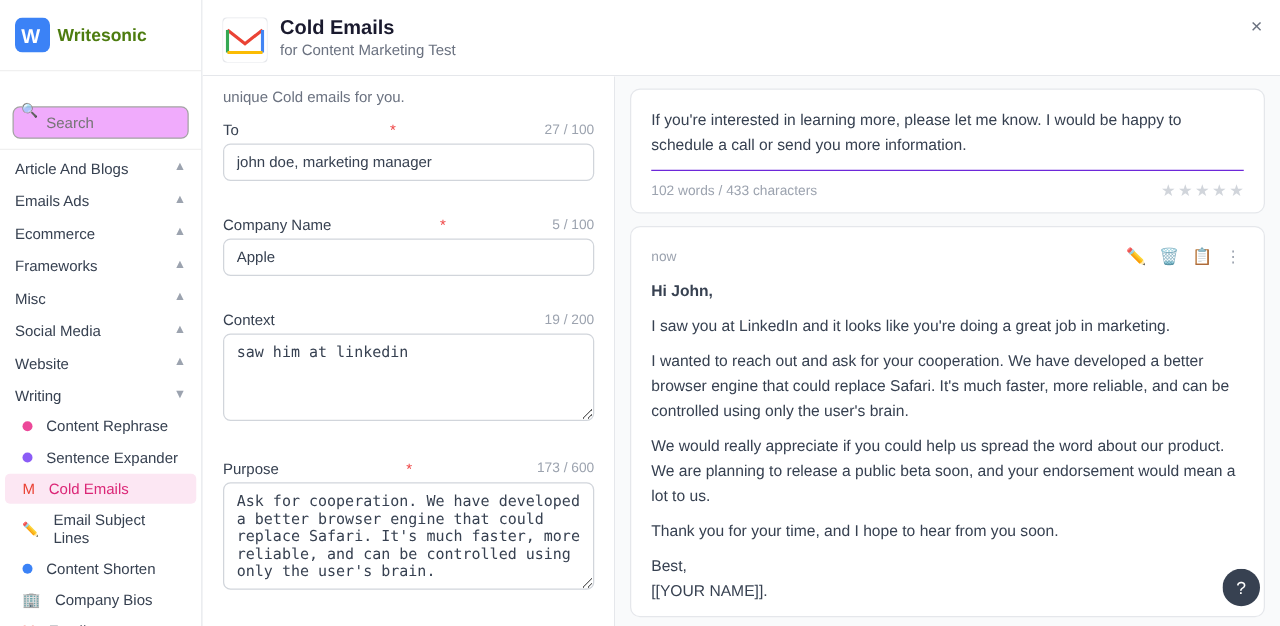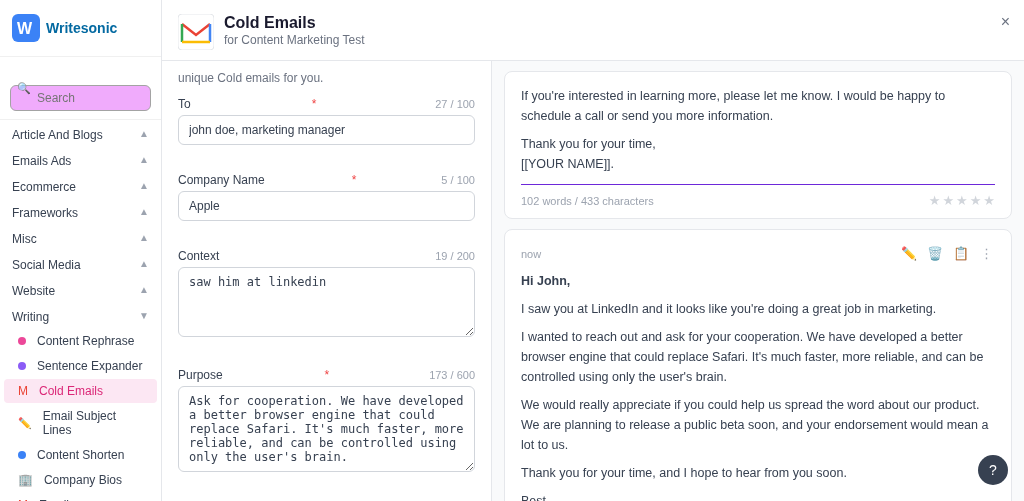--- a/index.html
+++ b/index.html
@@ -23,21 +23,21 @@
       padding: 14px 12px;
       border-bottom: 1px solid #f0f0f0;
     }
     .logo-icon {
       width: 28px;
       height: 28px;
     }
     .logo-text {
       font-size: 14px;
       font-weight: 700;
-      color: #0369a1;
+      color: #4d7c0f;
     }
     .sidebar-search {
       padding: 8px 10px;
       border-bottom: 1px solid #f0f0f0;
     }
     .search-wrap {
       position: relative;
       display: flex;
       align-items: center;
     }
@@ -420,21 +420,20 @@
 
       </div>
 
     </div>
 
     <div class="results-panel">
 
       <div class="result-card">
         <div class="result-body">
           <p>If you're interested in learning more, please let me know. I would be happy to schedule a call or send you more information.</p>
-          <p>Thank you for your time,<br>[[YOUR NAME]].</p>
         </div>
         <div class="result-footer">
           <span class="word-count">102 words / 433 characters</span>
           <div class="star-rating">
             <span class="star">★</span>
             <span class="star">★</span>
             <span class="star">★</span>
             <span class="star">★</span>
             <span class="star">★</span>
           </div>

